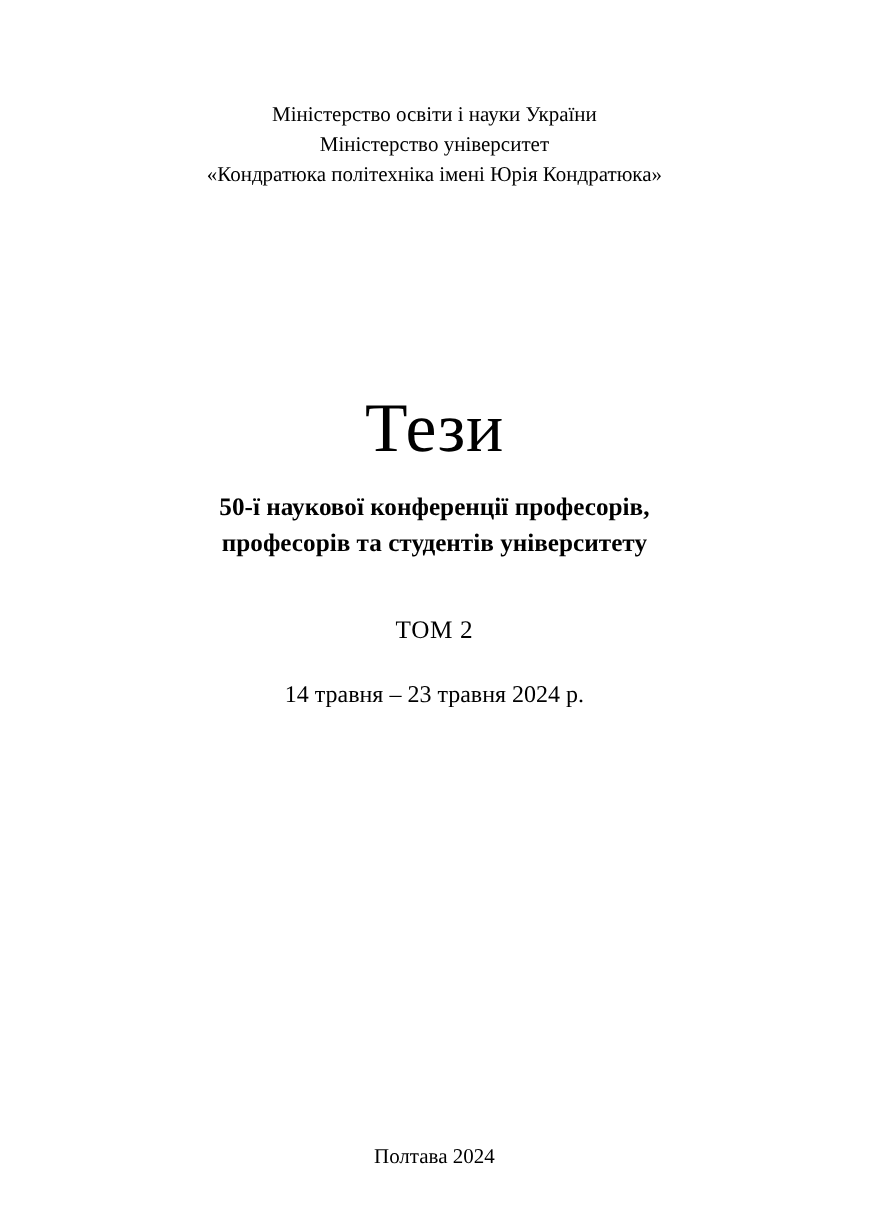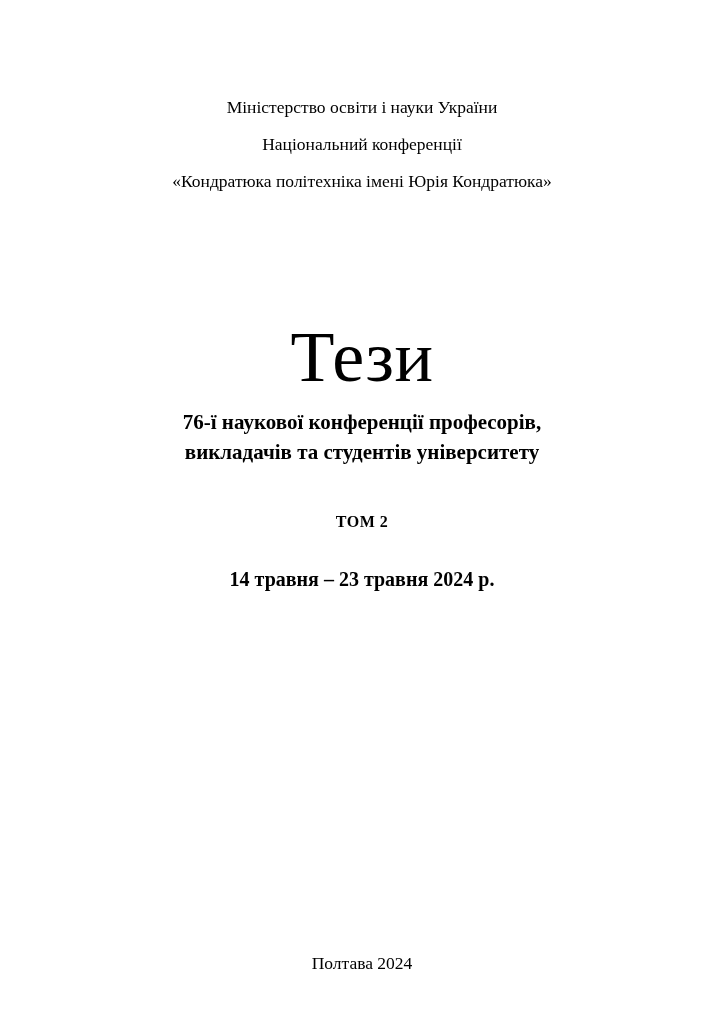--- a/index.html
+++ b/index.html
@@ -24,29 +24,28 @@
     position: absolute;
     top: 83px;
     left: 0;
     width: 724px;
     text-align: center;
     font-size: 17.5px;
     line-height: 25px;
   }
   .header-block div {
     white-space: nowrap;
-    margin-top: 12px;
   }
   .title-main {
     position: absolute;
     top: 325px;
     left: 0;
     width: 724px;
     text-align: center;
-    font-size: 72px;
+    font-size: 58px;
     line-height: 64px;
     font-weight: normal;
     letter-spacing: 0.5px;
   }
   .subtitle-block {
     position: absolute;
     top: 407px;
     left: 0;
     width: 724px;
     text-align: center;
@@ -56,58 +55,58 @@
   }
   .subtitle-block div {
     white-space: nowrap;
   }
   .volume {
     position: absolute;
     top: 513px;
     left: 0;
     width: 724px;
     text-align: center;
-    font-size: 16px;
-    font-weight: bold;
+    font-size: 21px;
+    font-weight: normal;
     letter-spacing: 0.5px;
   }
   .dates {
     position: absolute;
     top: 568px;
     left: 0;
     width: 724px;
     text-align: center;
     font-size: 20px;
-    font-weight: bold;
+    font-weight: normal;
   }
   .footer {
     position: absolute;
     top: 953px;
     left: 0;
     width: 724px;
     text-align: center;
     font-size: 17.5px;
   }
 </style>
 </head>
 <body>
 
 <div class="page">
 
   <div class="header-block">
     <div>Міністерство освіти і науки України</div>
-    <div>Національний конференції</div>
+    <div>Міністерство університет</div>
     <div>«Кондратюка політехніка імені Юрія Кондратюка»</div>
   </div>
 
   <div class="title-main">Тези</div>
 
   <div class="subtitle-block">
-    <div>76-ї наукової конференції професорів,</div>
-    <div>викладачів та студентів університету</div>
+    <div>50-ї наукової конференції професорів,</div>
+    <div>професорів та студентів університету</div>
   </div>
 
   <div class="volume">ТОМ 2</div>
 
   <div class="dates">14 травня – 23 травня 2024 р.</div>
 
   <div class="footer">Полтава 2024</div>
 
 </div>
 

